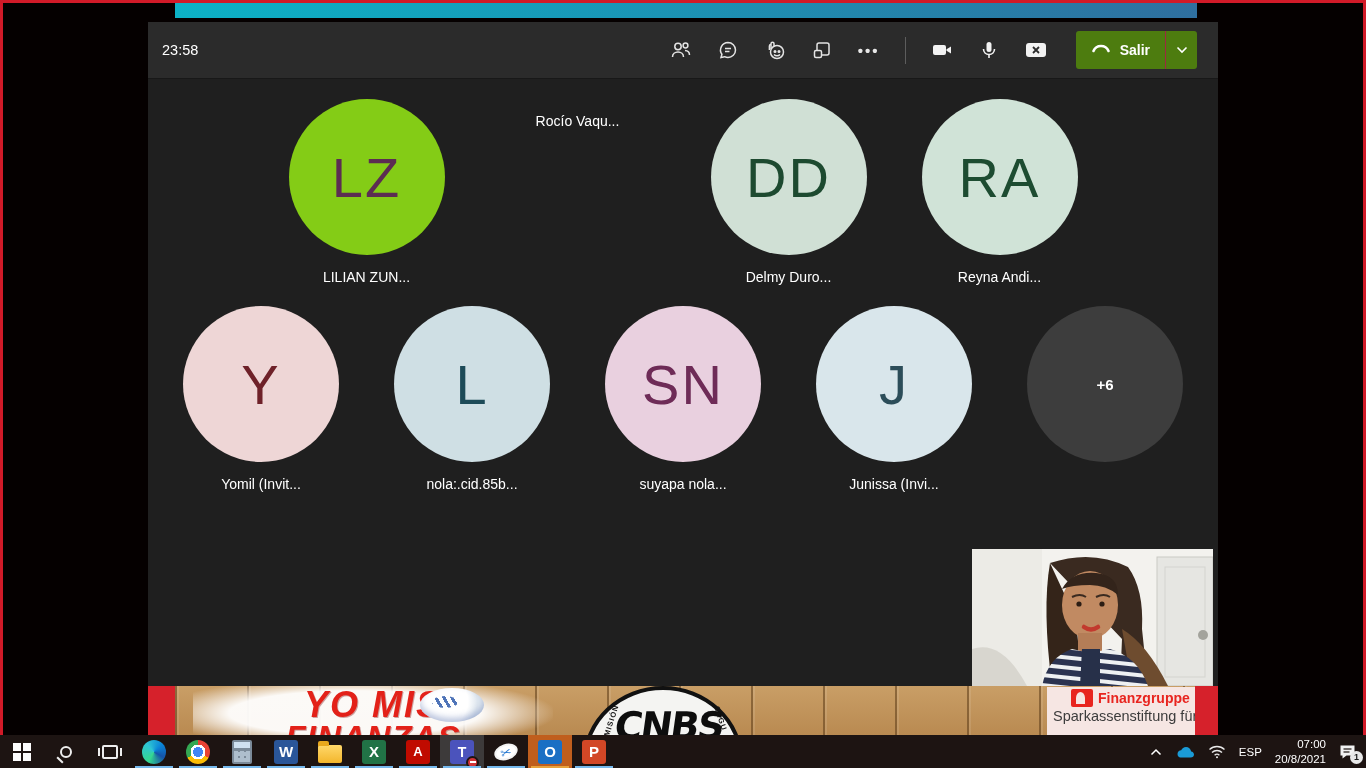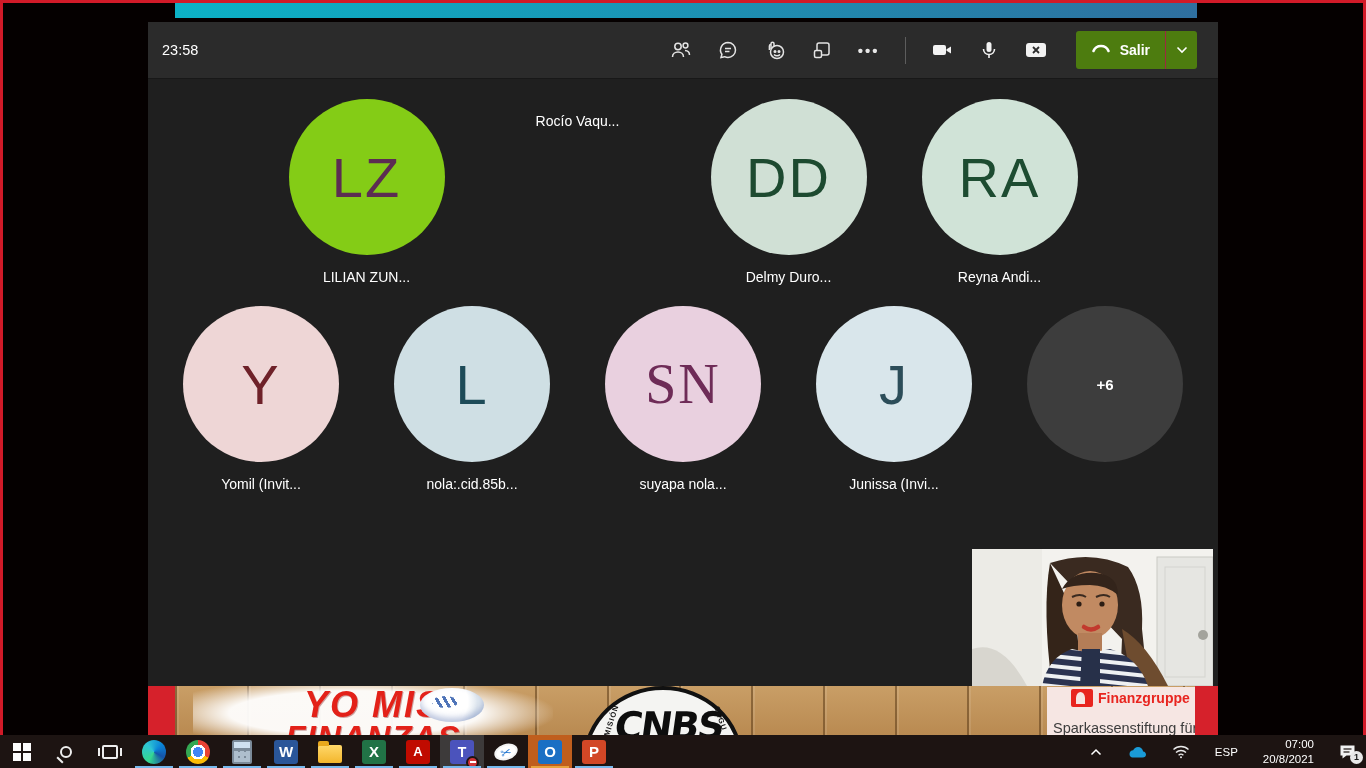--- a/index.html
+++ b/index.html
@@ -87,21 +87,21 @@
   .cnbs-arc { position:absolute; font-size:7.5px; font-weight:bold; color:#111; letter-spacing:1px; }
   .cnbs-arc.left  { left:8px;  top:26px; transform:rotate(-72deg); }
   .cnbs-arc.right { right:6px; top:24px; transform:rotate(72deg); }
   .brand-panel { position:absolute; right:0; top:1px; width:148px; height:49px; background:#f6e6e3;
     padding:2px 12px 0 6px; }
   .brand-top { display:flex; align-items:center; gap:5px; margin-left:18px; }
   .brand-logo { width:22px; height:18px; background:#e8251f; border-radius:2px; position:relative; flex:0 0 auto;}
   .brand-logo:after { content:""; position:absolute; left:5px; top:3px; width:9px; height:12px;
     border-radius:50% 50% 0 0; background:#f6e6e3; }
   .brand-l1 { color:#e8251f; font-weight:bold; font-size:14px; white-space:nowrap; }
-  .brand-l2 { color:#3c3c3c; font-size:14.5px; margin-top:13px; white-space:nowrap; }
+  .brand-l2 { color:#3c3c3c; font-size:14.5px; margin-top:1px; white-space:nowrap; }
 
   
   .taskbar { position:absolute; left:0; top:735px; width:1366px; height:33px;
     background:#1d1412; display:flex; align-items:stretch; z-index:30; }
   .task-btn { width:44px; display:flex; align-items:center; justify-content:center; position:relative; }
   .task-btn.app:after { content:""; position:absolute; left:3px; right:3px; bottom:0; height:2.5px;
     background:#76b9ed; }
   .task-btn.teams-open { background:#3d3a3a; }
   .task-btn.attention { background:#c05e1d; }
   .task-btn.attention:after { background:#e8a33d; }
@@ -136,21 +136,21 @@
     background:#e8a81e; border-radius:2px 2px 0 0; }
   .teams-ico { width:24px; height:24px; border-radius:3px; background:#4b53bc; color:#fff;
     font-weight:bold; font-size:14px; display:flex; align-items:center; justify-content:center; position:relative; }
   .dnd-badge { position:absolute; right:-5px; bottom:-5px; width:13px; height:13px; border-radius:50%;
     background:#d13438; border:2px solid #1d1412; display:flex; align-items:center; justify-content:center; }
   .dnd-badge i { display:block; width:6px; height:2px; background:#fff; }
   .snip-ico { width:24px; height:16px; border:2px solid #f3f3f3; border-radius:50%; position:relative;
     background:#fff; transform:rotate(-18deg); display:flex; align-items:center; justify-content:center;
     color:#2d7dd2; font-size:13px; }
 
-  .tray { margin-left:auto; display:flex; align-items:center; gap:25px; padding-right:10px; color:#fff; }
+  .tray { margin-left:auto; display:flex; align-items:center; gap:13px; padding-right:10px; color:#fff; }
   .tray svg { display:block; }
   .tray-text { font-size:11.5px; }
   .clock { text-align:right; font-size:11.5px; line-height:1.25; }
   .action-center { position:relative; }
   .ac-badge { position:absolute; right:-7px; bottom:-4px; width:13px; height:13px; border-radius:50%;
     background:#e8e8e8; color:#1a1a1a; font-size:9px; font-weight:bold;
     display:flex; align-items:center; justify-content:center; }
 </style>
 </head>
 <body>
@@ -338,21 +338,21 @@
               <svg width="15" height="15" viewBox="0 0 16 16" fill="none" stroke="#fff" stroke-width="1.1">
                 <rect x="6" y="1.5" width="4" height="8" rx="2"></rect>
                   <path d="M4 7.5c0 2.4 1.8 4 4 4s4-1.6 4-4"></path>
                   <line x1="8" y1="11.5" x2="8" y2="14"></line>
                   <line x1="2.5" y1="2" x2="13.5" y2="13.5"></line>
               </svg>
             </div>
           </div>
 
           <div class="tile">
-            <div class="avatar" style="background: rgb(233, 208, 223); color: rgb(110, 43, 87); font-family: Liberation Serif, serif;">SN</div>
+            <div class="avatar" style="background: rgb(233, 208, 223); color: rgb(110, 43, 87);">SN</div>
             <div class="name-row">
                 <span>suyapa nola...</span>
               <svg width="15" height="15" viewBox="0 0 16 16" fill="none" stroke="#fff" stroke-width="1.1">
                 <rect x="6" y="1.5" width="4" height="8" rx="2"></rect>
                   <path d="M4 7.5c0 2.4 1.8 4 4 4s4-1.6 4-4"></path>
                   <line x1="8" y1="11.5" x2="8" y2="14"></line>
                   <line x1="2.5" y1="2" x2="13.5" y2="13.5"></line>
               </svg>
             </div>
           </div>

